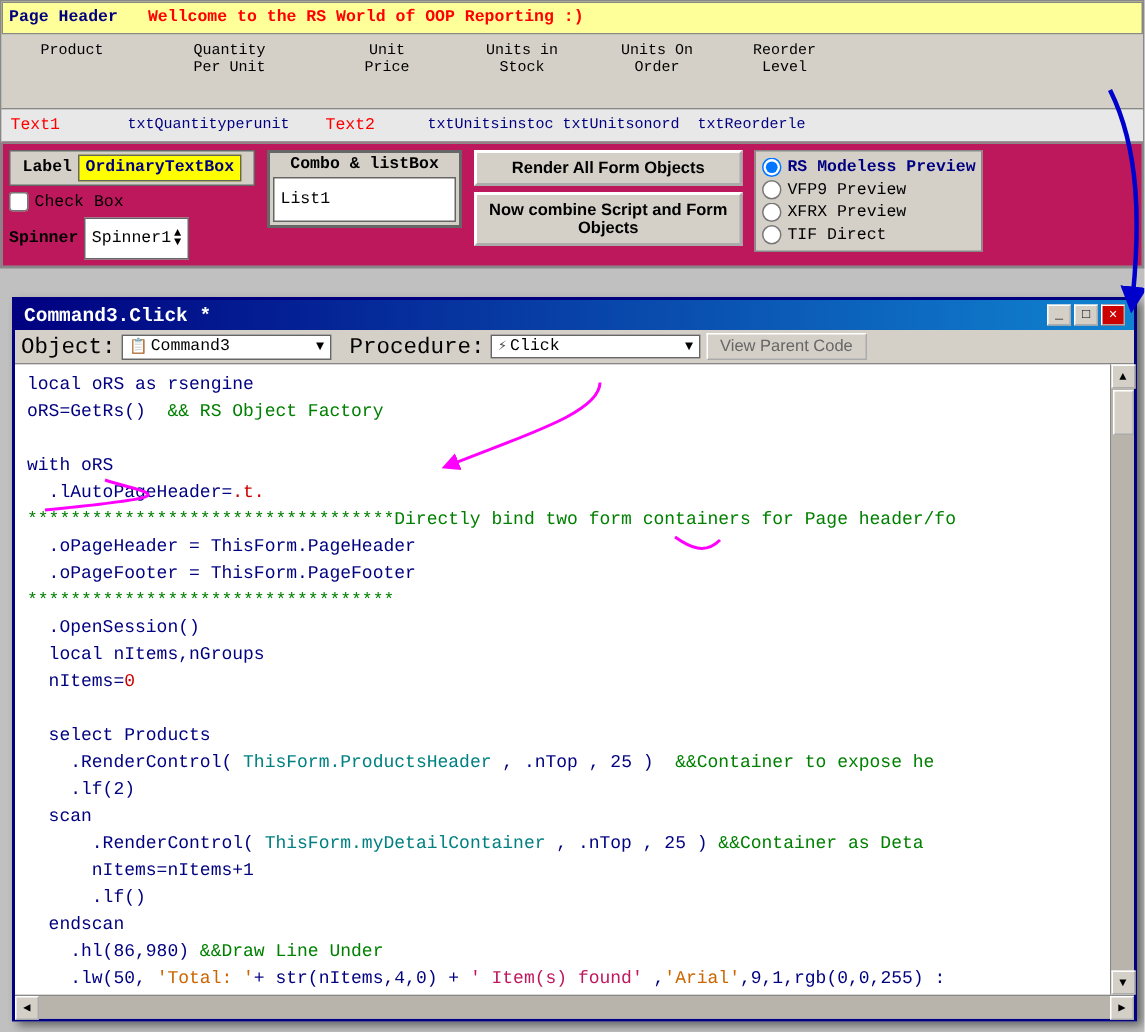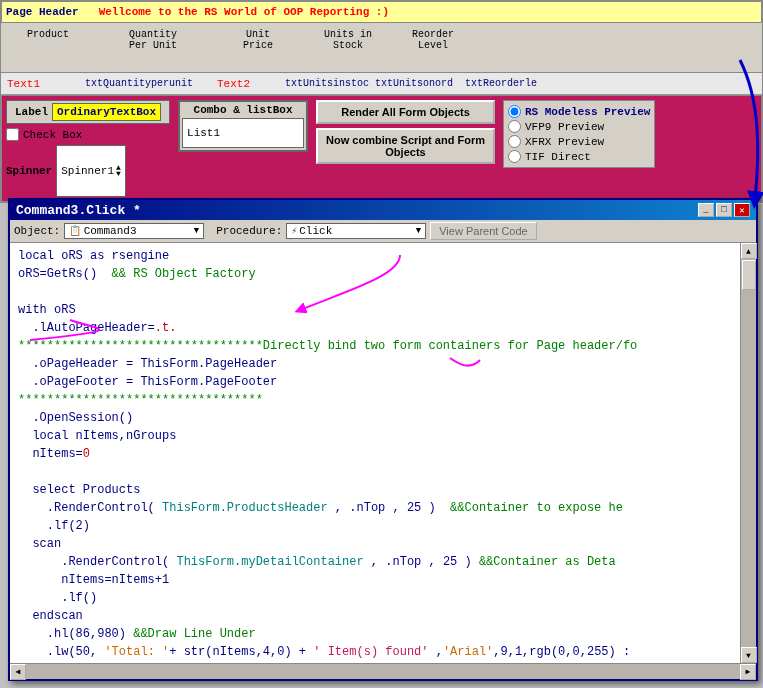--- a/index.html
+++ b/index.html
@@ -141,21 +141,21 @@
     }
 
     .spinner-label {
       font-size: 11px;
       font-weight: bold;
     }
 
     .spinner-control {
       border: 1px solid #666;
       background: white;
-      padding: 19px 4px;
+      padding: 7px 4px;
       font-size: 11px;
       display: flex;
       align-items: flex-start;
       gap: 2px;
     }
 
     .combo-listbox {
       border: 2px solid #666;
       background: #d4d0c8;
       padding: 2px;
@@ -282,21 +282,21 @@
     .toolbar-row {
       background: #d4d0c8;
       display: flex;
       align-items: center;
       padding: 2px 4px;
       gap: 4px;
       border-bottom: 1px solid #888;
     }
 
     .toolbar-label {
-      font-size: 11px;
+      font-size: 15px;
     }
 
     .toolbar-select {
       background: white;
       border: 1px solid #666;
       padding: 1px 4px;
       font-size: 11px;
       display: flex;
       align-items: center;
       gap: 2px;
@@ -418,20 +418,21 @@
   <div class="page-header-bar">
     <span class="page-header-label">Page Header</span>
     <span class="page-header-title">Wellcome to the RS World of OOP Reporting :)</span>
   </div>
 
   <div class="column-headers">
     <div class="col-header col-product">Product</div>
     <div class="col-header col-qty">Quantity<br>Per Unit</div>
     <div class="col-header col-unit-price">Unit<br>Price</div>
     <div class="col-header col-units-stock">Units in<br>Stock</div>
+    <div class="col-header col-units-order">Units On<br>Order</div>
     <div class="col-header col-reorder">Reorder<br>Level</div>
   </div>
 
   <div class="detail-band">
     <span class="field-text" style="width:80px">Text1</span>
     <span class="field-name" style="width:130px; font-size:10px; color:#000080;">txtQuantityperunit</span>
     <span class="field-text" style="width:70px">Text2</span>
     <span class="field-name" style="width:90px">txtUnitsinstoc</span>
     <span class="field-name" style="width:90px">txtUnitsonord</span>
     <span class="field-name" style="width:80px">txtReorderle</span>

